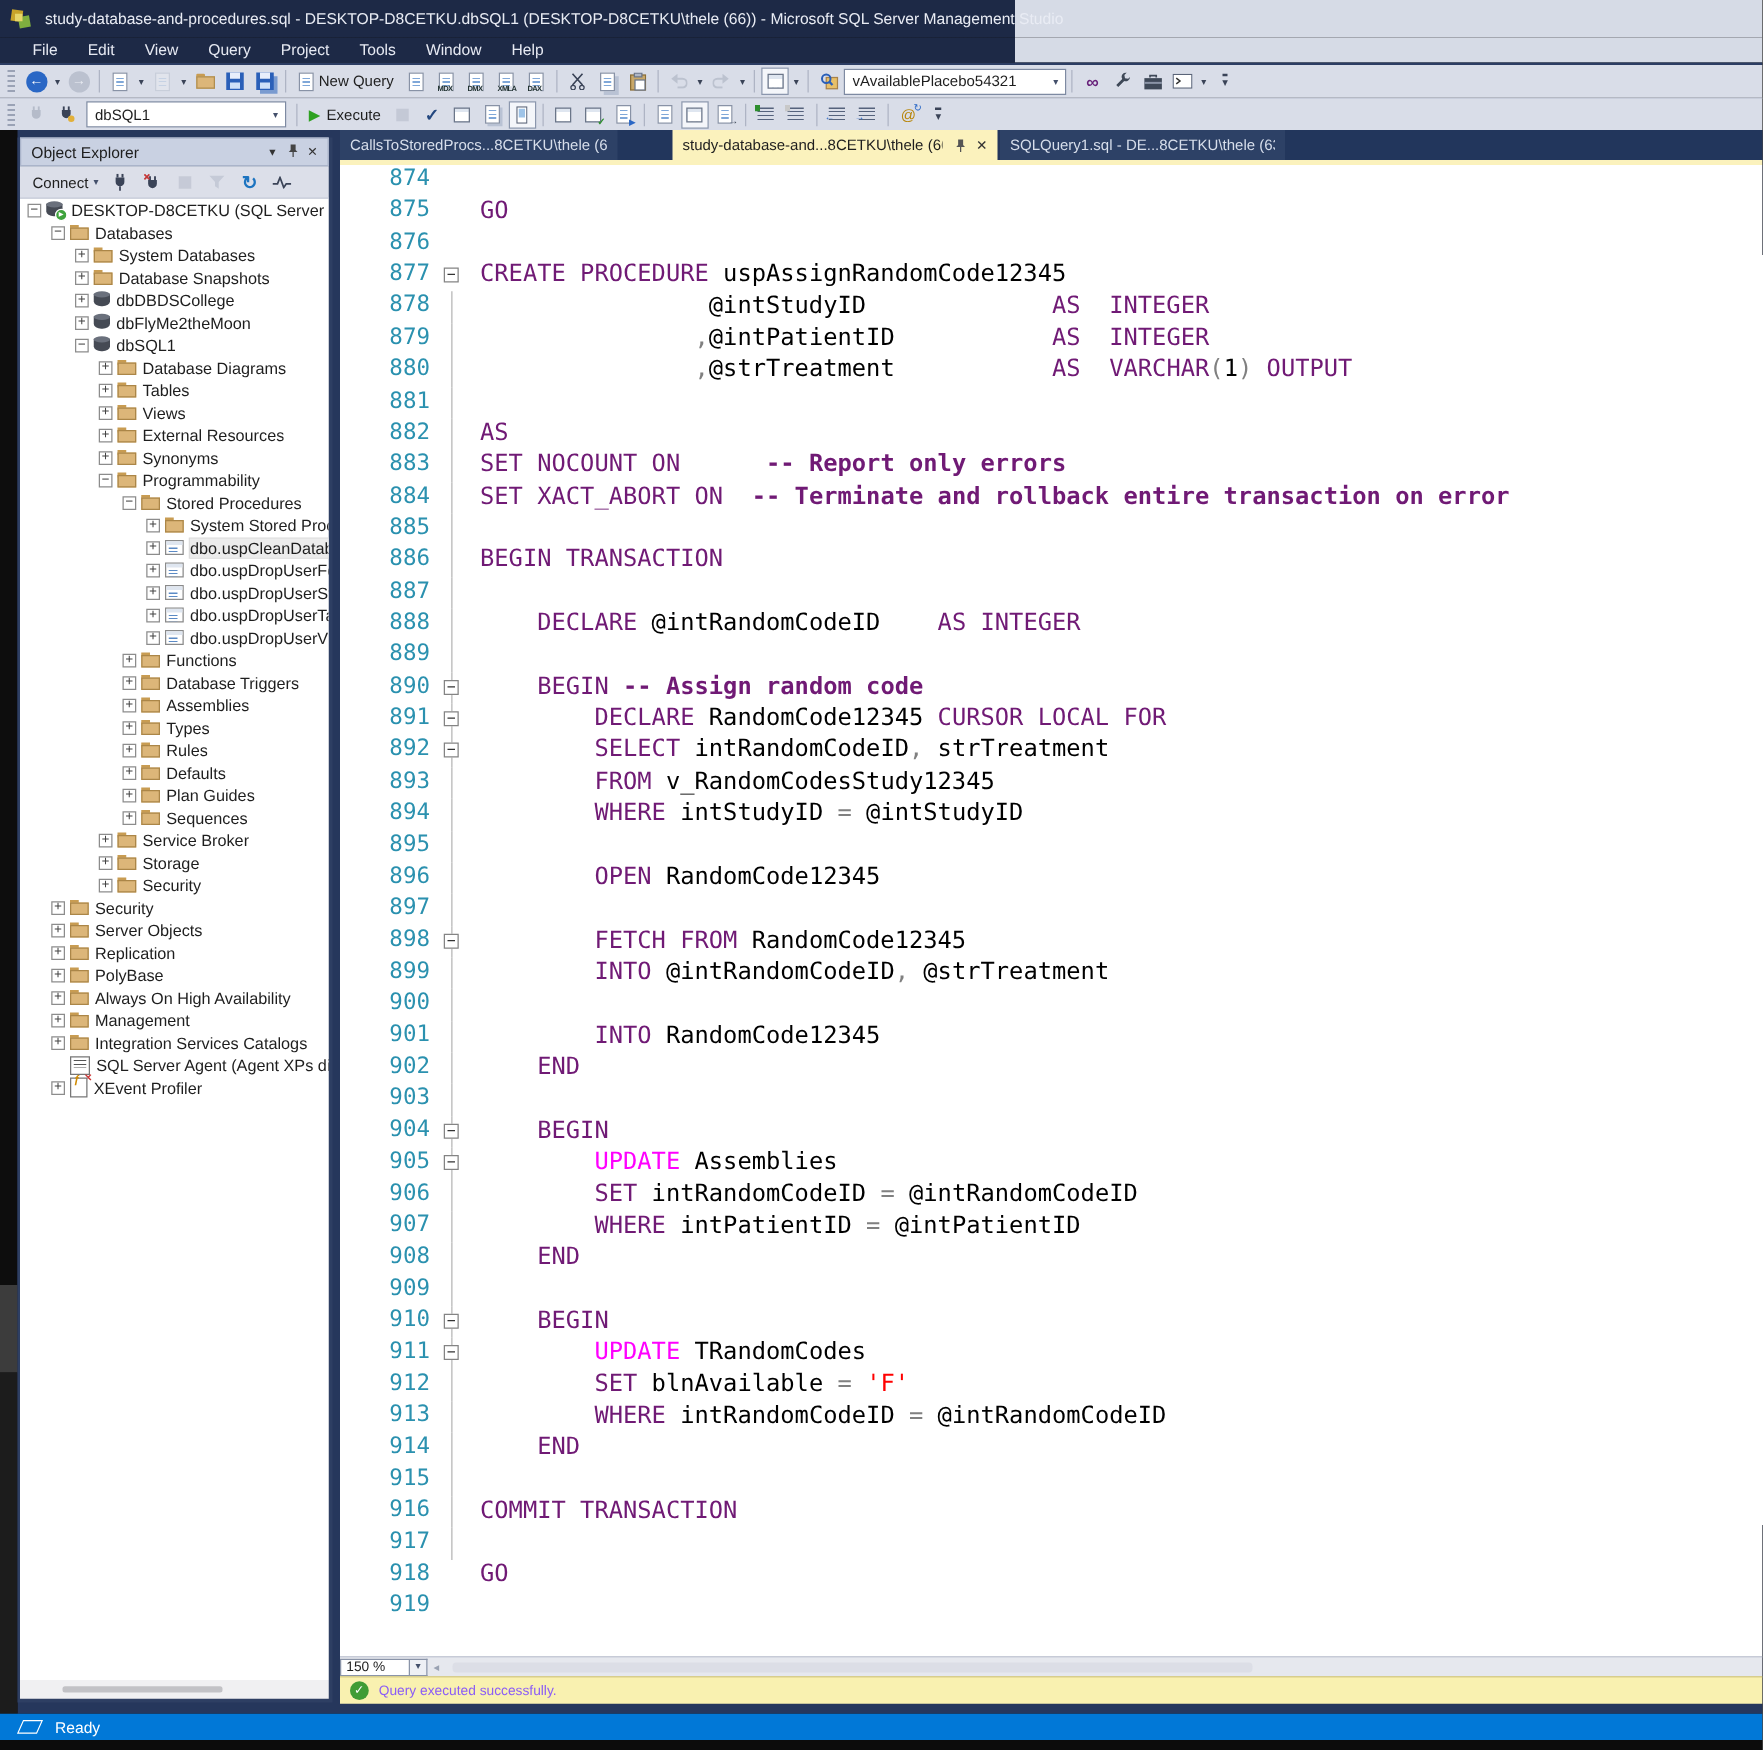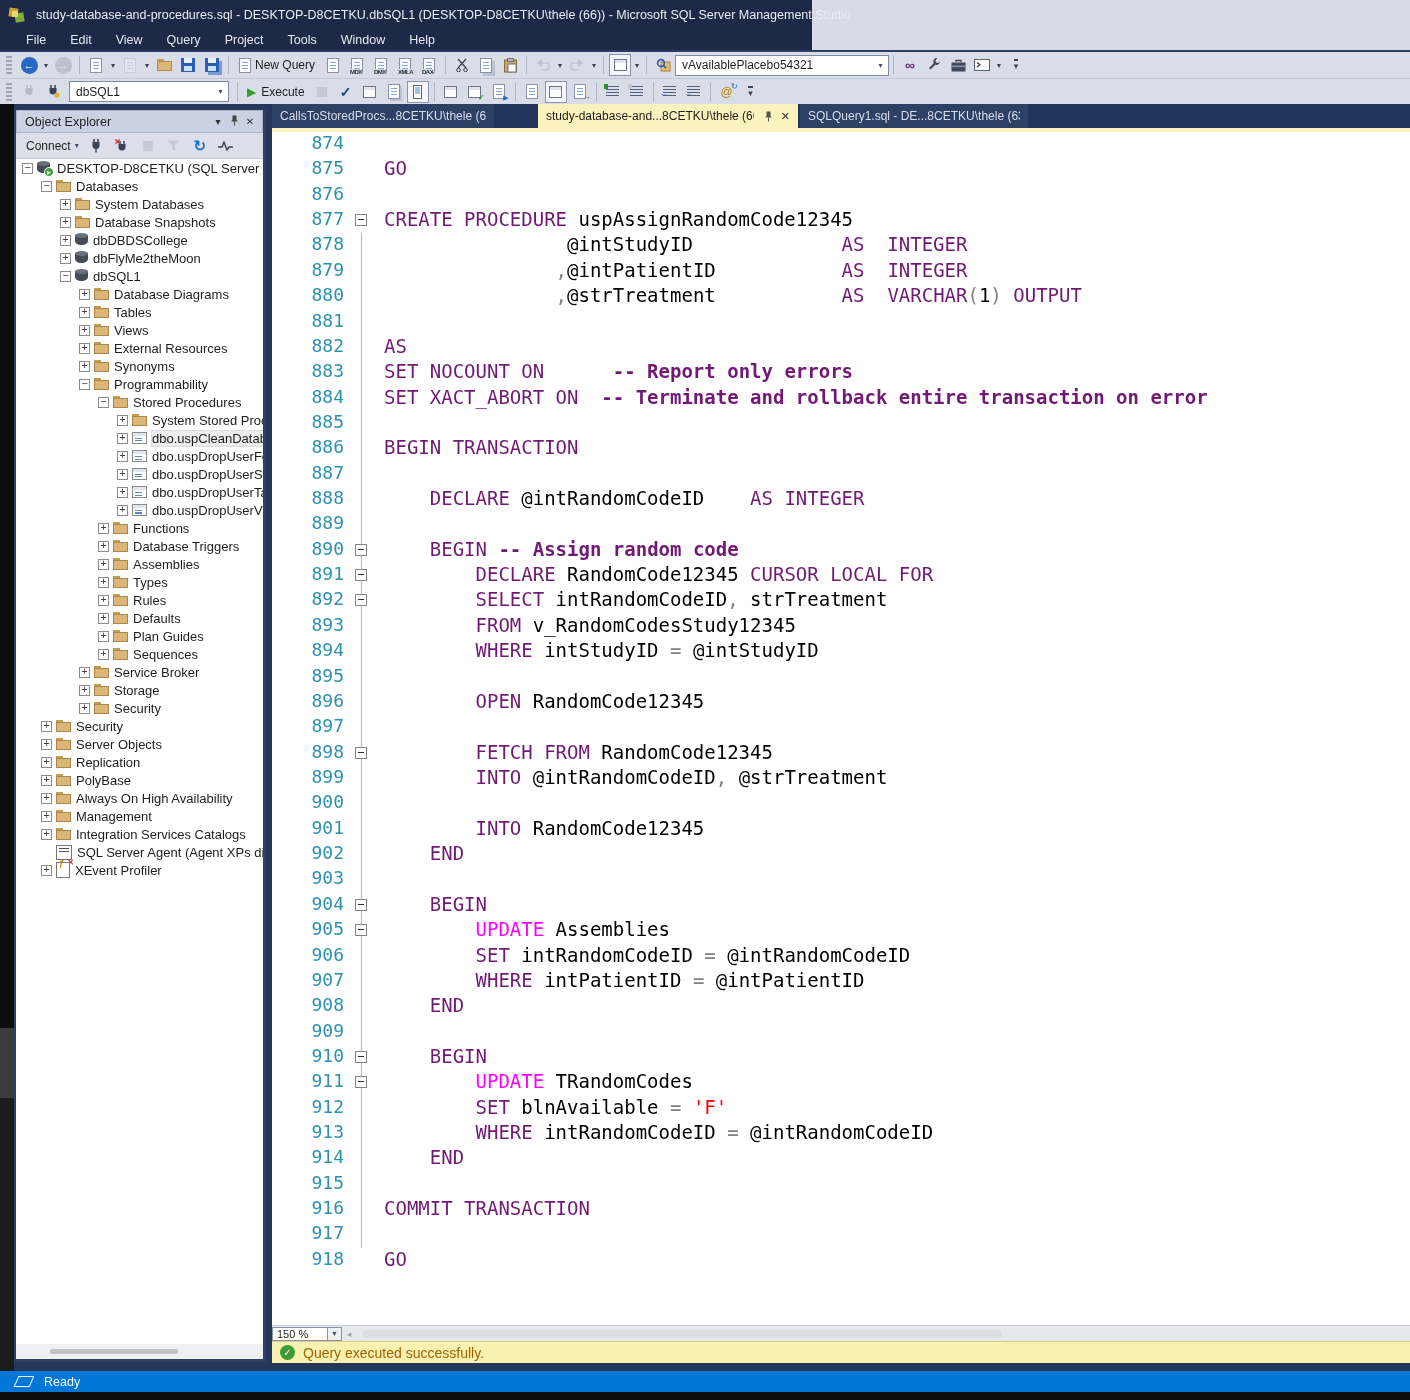--- a/index.html
+++ b/index.html
@@ -132,21 +132,21 @@
      align-items:center;padding-left:4px;box-sizing:border-box;color:#1e1e1e;}
   #zoom-dd{width:14px;height:14px;border:1px solid #8a94a8;border-left:none;background:#eef0f5;font-size:7px;
      display:flex;align-items:center;justify-content:center;color:#44506b;box-sizing:border-box;}
   #hs-left{width:14px;font-size:9px;color:#9aa2b2;text-align:center;}
   #hs-track{flex:1;height:100%;position:relative;}
   #hs-track .thumb{position:absolute;left:6px;top:4px;width:640px;height:8px;background:#dcdee6;border-radius:3px;}
 
   #infobar{height:22px;background:#f9f1b0;border-top:1px solid #d9cd85;box-sizing:border-box;display:flex;align-items:center;padding-left:8px;}
   #info-check{width:15px;height:15px;border-radius:50%;background:#3f9c35;color:#fff;font-size:10px;line-height:15px;
      text-align:center;margin-right:8px;flex:none;}
-  #info-msg{font-size:14px;color:#a16207;}
+  #info-msg{font-size:11px;color:#8b5cf6;}
 
   
   #statusbar{left:0;top:1371px;width:1410px;height:21px;background:#0178d7;display:flex;align-items:center;color:#fff;}
   #ready-icon{width:14px;height:9px;border:1.5px solid #fff;transform:skewX(-24deg);margin:0 12px 0 16px;}
   #ready-text{font-size:12.5px;}
   #bottom-black{left:0;top:1392px;width:1410px;height:8px;background:#0c0c0c;}
 </style>
 </head>
 <body>
 
@@ -266,21 +266,21 @@
     </span>
     <span class="caretbtn">▾</span>
     <span class="csep"></span>
     <span class="tbtn">
       <svg width="15" height="14" viewBox="0 0 15 14">
         <rect x="5" y="4" width="9" height="9" fill="#e8c069" stroke="#a8824a"></rect>
         <circle cx="5" cy="5" r="3.4" fill="none" stroke="#2a5fb8" stroke-width="1.6"></circle>
         <line x1="7.3" y1="7.3" x2="10" y2="10" stroke="#2a5fb8" stroke-width="1.8"></line>
       </svg>
     </span>
-    <span class="combo" style="width: 214px;">
+    <span class="combo" style="width: 178px;">
       <span class="cv">vAvailablePlacebo54321</span>
       <span class="ca">▾</span>
     </span>
     <span class="csep"></span>
     <span class="tbtn">
       <span style="color:#68217a;font-size:14px;font-weight:bold;">∞</span>
     </span>
     <span class="tbtn">
       <svg width="14" height="14" viewBox="0 0 14 14">
         <path d="M13 3.5a3.5 3.5 0 0 1-4.6 3.3L3.6 11.6 2 10l4.8-4.8A3.5 3.5 0 0 1 10.5 0l-2 2 .5 2.5L11.5 5z" fill="#3f4958"></path>
@@ -916,20 +916,25 @@
         <div class="cl">
           <span class="ln">917</span>
           <span class="om guide"></span>
           <span class="ct"></span>
         </div>
         <div class="cl">
           <span class="ln">918</span>
           <span class="om"></span>
           <span class="ct"><span class="tok-k">GO</span></span>
         </div>
+        <div class="cl">
+          <span class="ln">919</span>
+          <span class="om"></span>
+          <span class="ct"></span>
+        </div>
       </div>
     <div id="editor-bottom">
       <span id="zoom-combo">
           <span>150 %</span>
         </span>
       <span id="zoom-dd">▼</span>
       <span id="hs-left">◂</span>
       <span id="hs-track">
           <span class="thumb"></span>
         </span>

